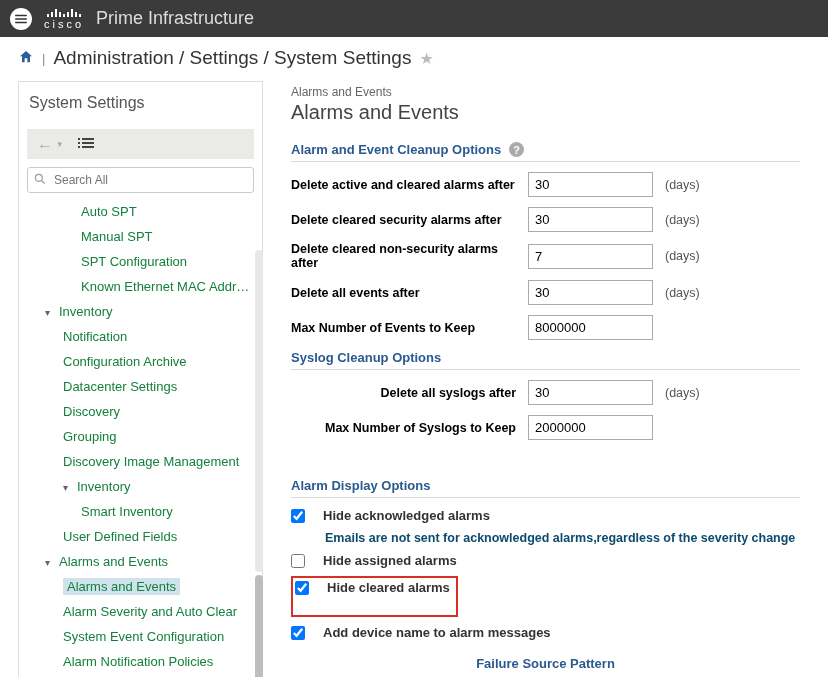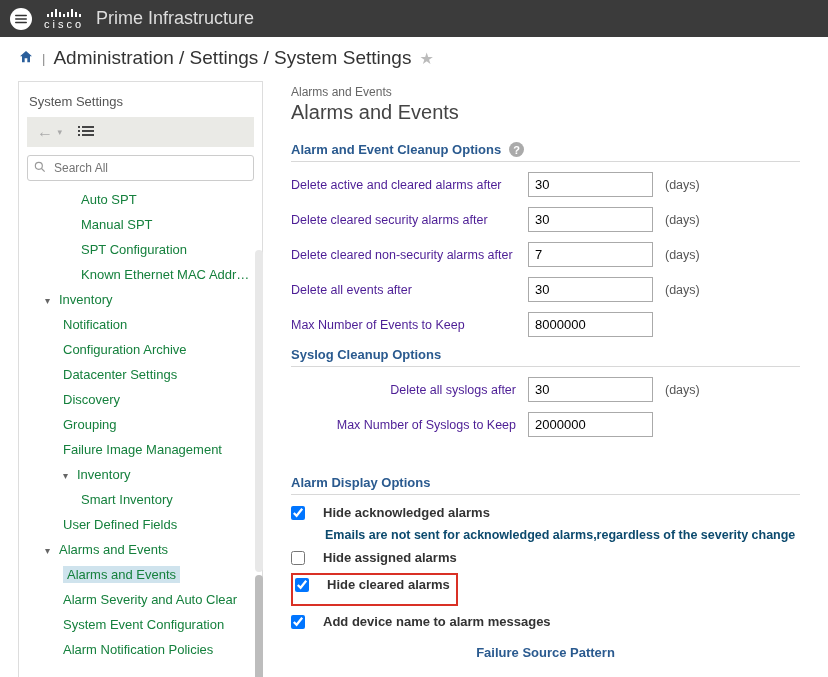--- a/index.html
+++ b/index.html
@@ -11,50 +11,50 @@
     .cisco-bars { display: flex; align-items: flex-end; gap: 2px; height: 10px; }
     .cisco-bars span { width: 2px; background: #fff; }
     .prod-name { color: #ddd; font-size: 18px; font-weight: 300; }
     .breadcrumb-row { display: flex; align-items: center; gap: 8px; padding: 10px 18px 12px 18px; border-bottom: none; }
     .home-icon { color: #2b5f9b; cursor: pointer; }
     .bc-sep { color: #888; }
     .breadcrumb { font-size: 19px; color: #333; }
     .star { color: #bbb; cursor: pointer; font-size: 16px; }
     .layout { display: flex; padding: 0 18px; }
     .sidebar { width: 245px; border: 1px solid #ddd; padding: 8px 8px 0 8px; position: relative; }
-    .side-title { font-size: 13px; color: #555; padding: 4px 2px 8px 2px; }
+    .side-title { font-size: 16px; color: #555; padding: 4px 2px 17px 2px; }
     .side-toolbar { background: #eaeae6; display: flex; align-items: center; gap: 16px; padding: 6px 10px; margin-bottom: 8px; }
     .side-toolbar .back { color: #aaa; font-size: 16px; cursor: pointer; }
     .side-toolbar .list-ic { color: #444; cursor: pointer; }
     .search-wrap { position: relative; margin-bottom: 6px; }
     .search-wrap input { width: 100%; padding: 5px 6px 5px 26px; border: 1px solid #ccc; border-radius: 3px; font-size: 12px; color: #666; }
     .search-wrap .sicon { position: absolute; left: 6px; top: 5px; color: #999; }
     .tree-wrap { height: 492px; overflow-y: auto; }
     .tree { list-style: none; font-size: 13px; color: #15803d; }
     .tree li { padding: 5px 0 5px 0; white-space: nowrap; overflow: hidden; text-overflow: ellipsis; cursor: pointer; }
     .tree .lvl0 { padding-left: 18px; }
     .tree .lvl1 { padding-left: 36px; }
     .tree .lvl2 { padding-left: 54px; }
     .tree .expandable::before { content: "▾"; font-size: 10px; color: #666; margin-right: 4px; display: inline-block; width: 10px; }
     .tree .selected span.lbl { background: #cfe3ed; padding: 1px 4px; }
     .main { flex: 1; padding: 4px 10px 0 28px; overflow: hidden; }
     .crumb2 { font-size: 12px; color: #666; }
     .page-title { font-size: 20px; color: #444; margin: 2px 0 18px 0; font-weight: 400; }
     .section-hdr { color: #2a5a8f; font-size: 13px; font-weight: bold; border-bottom: 1px solid #d8d8d8; padding-bottom: 4px; margin: 10px 0 10px 0; display: flex; align-items: center; gap: 8px; }
     .help-ic { width: 15px; height: 15px; border-radius: 50%; background: #aaa; color: #fff; font-size: 11px; display: inline-flex; align-items: center; justify-content: center; cursor: pointer; }
     .form-row { display: flex; align-items: center; margin: 10px 0; gap: 12px; }
-    .form-row .flabel { width: 225px; font-size: 12.5px; font-weight: normal; color: #4c1d95; }
+    .form-row .flabel { width: 225px; font-size: 12.5px; font-weight: bold; color: #000000; }
     .form-row .flabel.right { text-align: right; width: 225px; }
     .form-row input[type=text] { width: 125px; padding: 4px 6px; border: 1px solid #aaa; font-size: 13px; }
     .unit { font-size: 12.5px; color: #555; }
     .opts { margin-top: 6px; }
     .opt-row { display: flex; align-items: center; gap: 18px; margin: 8px 0; font-size: 13px; }
     .opt-row input[type=checkbox] { width: 14px; height: 14px; }
     .indent-note { margin-left: 34px; font-size: 12.5px; font-weight: bold; color: #0c4a6e; margin-bottom: 6px; }
-    .highlight-box { border: 2px solid #d93025; padding: 2px 6px 12px 2px; display: inline-flex; align-items: center; gap: 18px; }
+    .highlight-box { border: 2px solid #d93025; padding: 2px 6px 20px 2px; display: inline-flex; align-items: center; gap: 18px; }
     .scroll-track { position: absolute; right: -2px; top: 168px; width: 12px; height: 495px; }
     .scroll-thumb-top { position: absolute; top: 0; width: 8px; right: 1px; height: 322px; background: #e8e8e8; border-radius: 4px; }
     .scroll-thumb-bot { position: absolute; top: 325px; width: 8px; right: 1px; height: 168px; background: #bdbdbd; border-radius: 4px; }
   </style>
 </head>
 <body>
 
 <div class="topbar">
   <div class="menu-btn">
     <svg viewBox="0 0 24 24">
@@ -114,21 +114,21 @@
           <li class="lvl2"><span class="lbl">Auto SPT</span></li>
           <li class="lvl2"><span class="lbl">Manual SPT</span></li>
           <li class="lvl2"><span class="lbl">SPT Configuration</span></li>
           <li class="lvl2"><span class="lbl">Known Ethernet MAC Address List</span></li>
           <li class="lvl0 expandable"><span class="lbl">Inventory</span></li>
           <li class="lvl1"><span class="lbl">Notification</span></li>
           <li class="lvl1"><span class="lbl">Configuration Archive</span></li>
           <li class="lvl1"><span class="lbl">Datacenter Settings</span></li>
           <li class="lvl1"><span class="lbl">Discovery</span></li>
           <li class="lvl1"><span class="lbl">Grouping</span></li>
-          <li class="lvl1"><span class="lbl">Failure Image Management</span></li>
+          <li class="lvl1"><span class="lbl">Discovery Image Management</span></li>
           <li class="lvl1 expandable"><span class="lbl">Inventory</span></li>
           <li class="lvl2"><span class="lbl">Smart Inventory</span></li>
           <li class="lvl1"><span class="lbl">User Defined Fields</span></li>
           <li class="lvl0 expandable"><span class="lbl">Alarms and Events</span></li>
           <li class="lvl1 selected"><span class="lbl">Alarms and Events</span></li>
           <li class="lvl1"><span class="lbl">Alarm Severity and Auto Clear</span></li>
           <li class="lvl1"><span class="lbl">System Event Configuration</span></li>
           <li class="lvl1"><span class="lbl">Alarm Notification Policies</span></li>
         </ul>
     </div>

